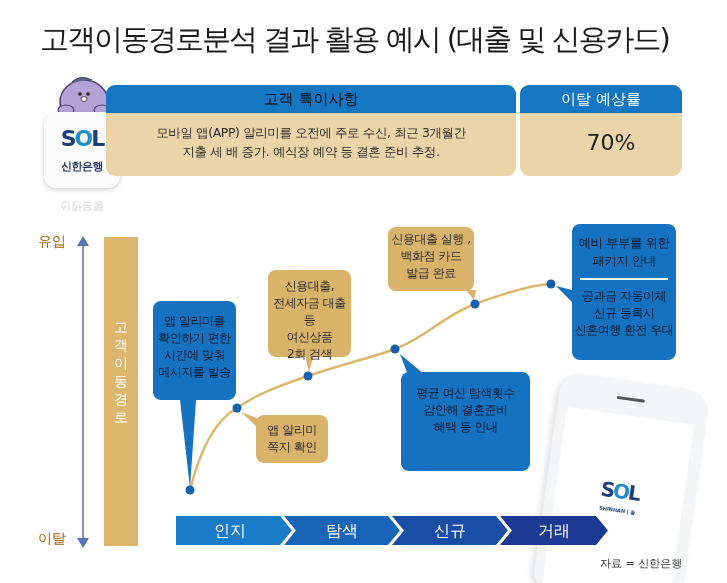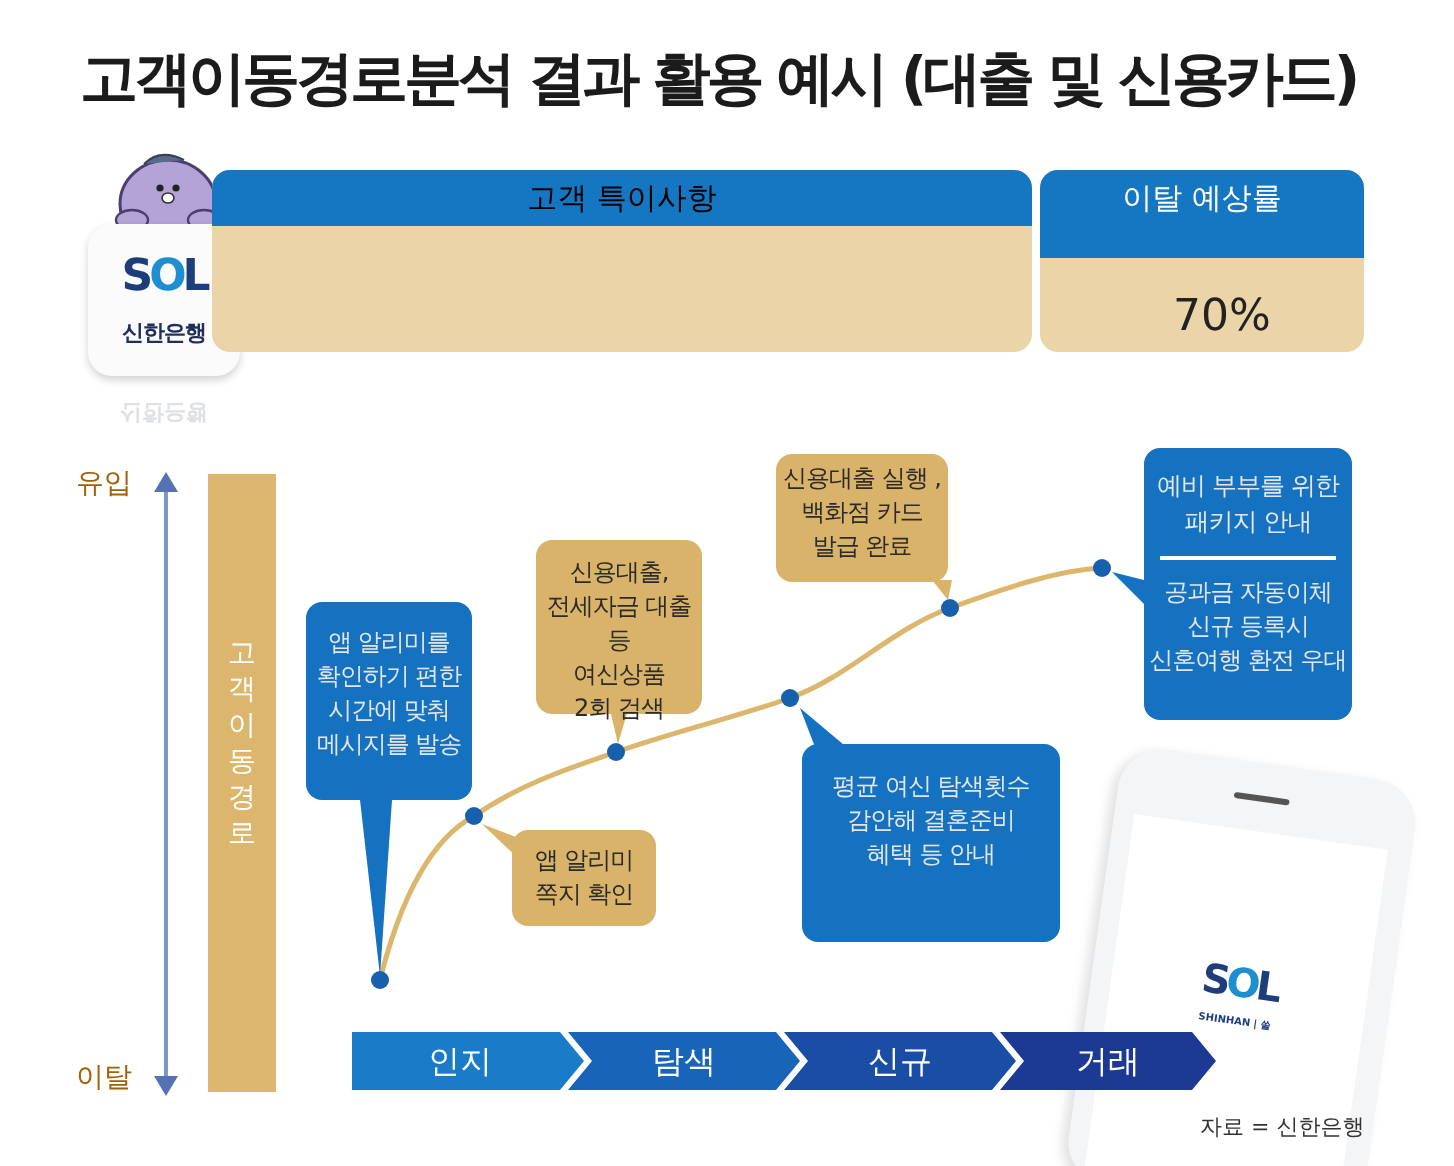--- a/index.html
+++ b/index.html
@@ -1,55 +1,55 @@
 <!DOCTYPE html>
 <html><head>
 <meta charset="utf-8">
 <style>
   html, body { margin:0; padding:0; background:#ffffff; }
   body { width:727px; height:583px; position:relative; overflow:hidden;
          font-family:"DejaVu Sans","Liberation Sans",sans-serif; color:#222; }
   .abs { position:absolute; }
-  .title { left:40px; top:20px; font-size:29px; font-weight:bold; letter-spacing:-2px; color:#1b1b1b; white-space:nowrap; }
+  .title { left:40px; top:20px; font-size:29px; font-weight:normal; letter-spacing:-2px; color:#1b1b1b; white-space:nowrap; }
 
   
   .mascot { left:52px; top:72px; width:62px; height:44px; }
   .app-icon { left:44px; top:112px; width:76px; height:76px; background:#fbfbfc; border-radius:12px;
               box-shadow:0 2px 4px rgba(0,0,0,0.18); }
   .app-logo { left:0; top:14px; width:76px; text-align:center; font-size:22px; font-weight:bold; color:#1e3d7b; letter-spacing:-2px; }
   .app-logo .o { color:#1d8fd0; }
   .app-name { left:0; top:47px; width:76px; text-align:center; font-size:11px; font-weight:bold; color:#1e2f5c; letter-spacing:-0.5px; }
   .app-reflect { left:44px; top:192px; width:76px; height:22px; text-align:center; font-size:11px; color:#c9ccd3;
                  transform:scaleY(-1); opacity:0.6; font-weight:bold; }
 
   
   .info { left:106px; top:85px; width:410px; height:91px; border-radius:9px; overflow:hidden; background:#ecd4a9; }
   .info .hdr { height:28px; background:#1576c2; color:#000000; text-align:center; font-size:15px; line-height:28px; }
   .info .body { padding-top:10px; text-align:center; font-size:12.5px; line-height:19px; color:#2b2b2b; letter-spacing:-0.4px; }
   .rate { left:520px; top:85px; width:162px; height:91px; border-radius:9px; overflow:hidden; background:#ecd4a9; }
-  .rate .hdr { height:44px; background:#1576c2; color:#fff; text-align:center; font-size:15px; line-height:28px; }
+  .rate .hdr { height:28px; background:#1576c2; color:#fff; text-align:center; font-size:15px; line-height:28px; }
   .rate .val { text-align:center; font-size:22px; line-height:60px; color:#222;padding-left:20px; }
 
   
   .axis-line { left:82px; top:245px; width:2px; height:294px; background:#7e96c8; }
   .arrow-up { left:77px; top:236px; width:0; height:0; border-left:6px solid transparent; border-right:6px solid transparent; border-bottom:10px solid #5572b5; }
   .arrow-down { left:77px; top:538px; width:0; height:0; border-left:6px solid transparent; border-right:6px solid transparent; border-top:10px solid #5572b5; }
   .axis-lbl { font-size:14px; color:#a16207; }
   .lbl-in { left:38px; top:233px; }
   .lbl-out { left:38px; top:530px; }
 
   .journey-bar { left:104px; top:237px; width:34px; height:309px; background:#dcb66c; }
   .journey-text { left:104px; top:318px; width:34px; text-align:center; color:#fff; font-size:14px; line-height:18px; }
 
   
   svg.curve { position:absolute; left:0; top:0; }
 
   
   .callout { position:absolute; border-radius:8px; text-align:center; font-size:12px; line-height:17px; letter-spacing:-0.5px; }
-  .blue { background:#1572c0; color:#e5e5e5; }
+  .blue { background:#1572c0; color:#0f172a; }
   .tan { background:#d9b369; color:#2b2b2b; }
 
   
   .stages { left:176px; top:516px; width:432px; height:29px; }
   .stage { position:absolute; top:0; height:29px; color:#fff; font-size:16px; line-height:29px; text-align:center; }
 
   
   .phone { left:562px; top:372px; width:150px; height:220px; border-radius:22px; background:#f4f5f7;
            box-shadow: -3px 2px 6px rgba(0,0,0,0.12); transform:rotate(8deg); transform-origin:top left; }
   .phone-screen { left:10px; top:34px; width:128px; height:186px; background:#ffffff; }
@@ -76,20 +76,24 @@
 </svg>
 
 <div class="abs app-icon">
   <div class="abs app-logo"><span>S</span><span class="o">O</span><span>L</span></div>
   <div class="abs app-name">신한은행</div>
 </div>
 <div class="abs app-reflect">신한은행</div>
 
 <div class="abs info">
   <div class="hdr">고객 특이사항</div>
+  <div class="body">
+    <div>모바일 앱(APP) 알리미를 오전에 주로 수신, 최근 3개월간</div>
+    <div>지출 세 배 증가. 예식장 예약 등 결혼 준비 추정.</div>
+  </div>
 </div>
 
 <div class="abs rate">
   <div class="hdr">이탈 예상률</div>
   <div class="val">70%</div>
 </div>
 
 <div class="abs axis-lbl lbl-in">유입</div>
 <div class="abs axis-lbl lbl-out">이탈</div>
 <div class="abs axis-line"></div>

